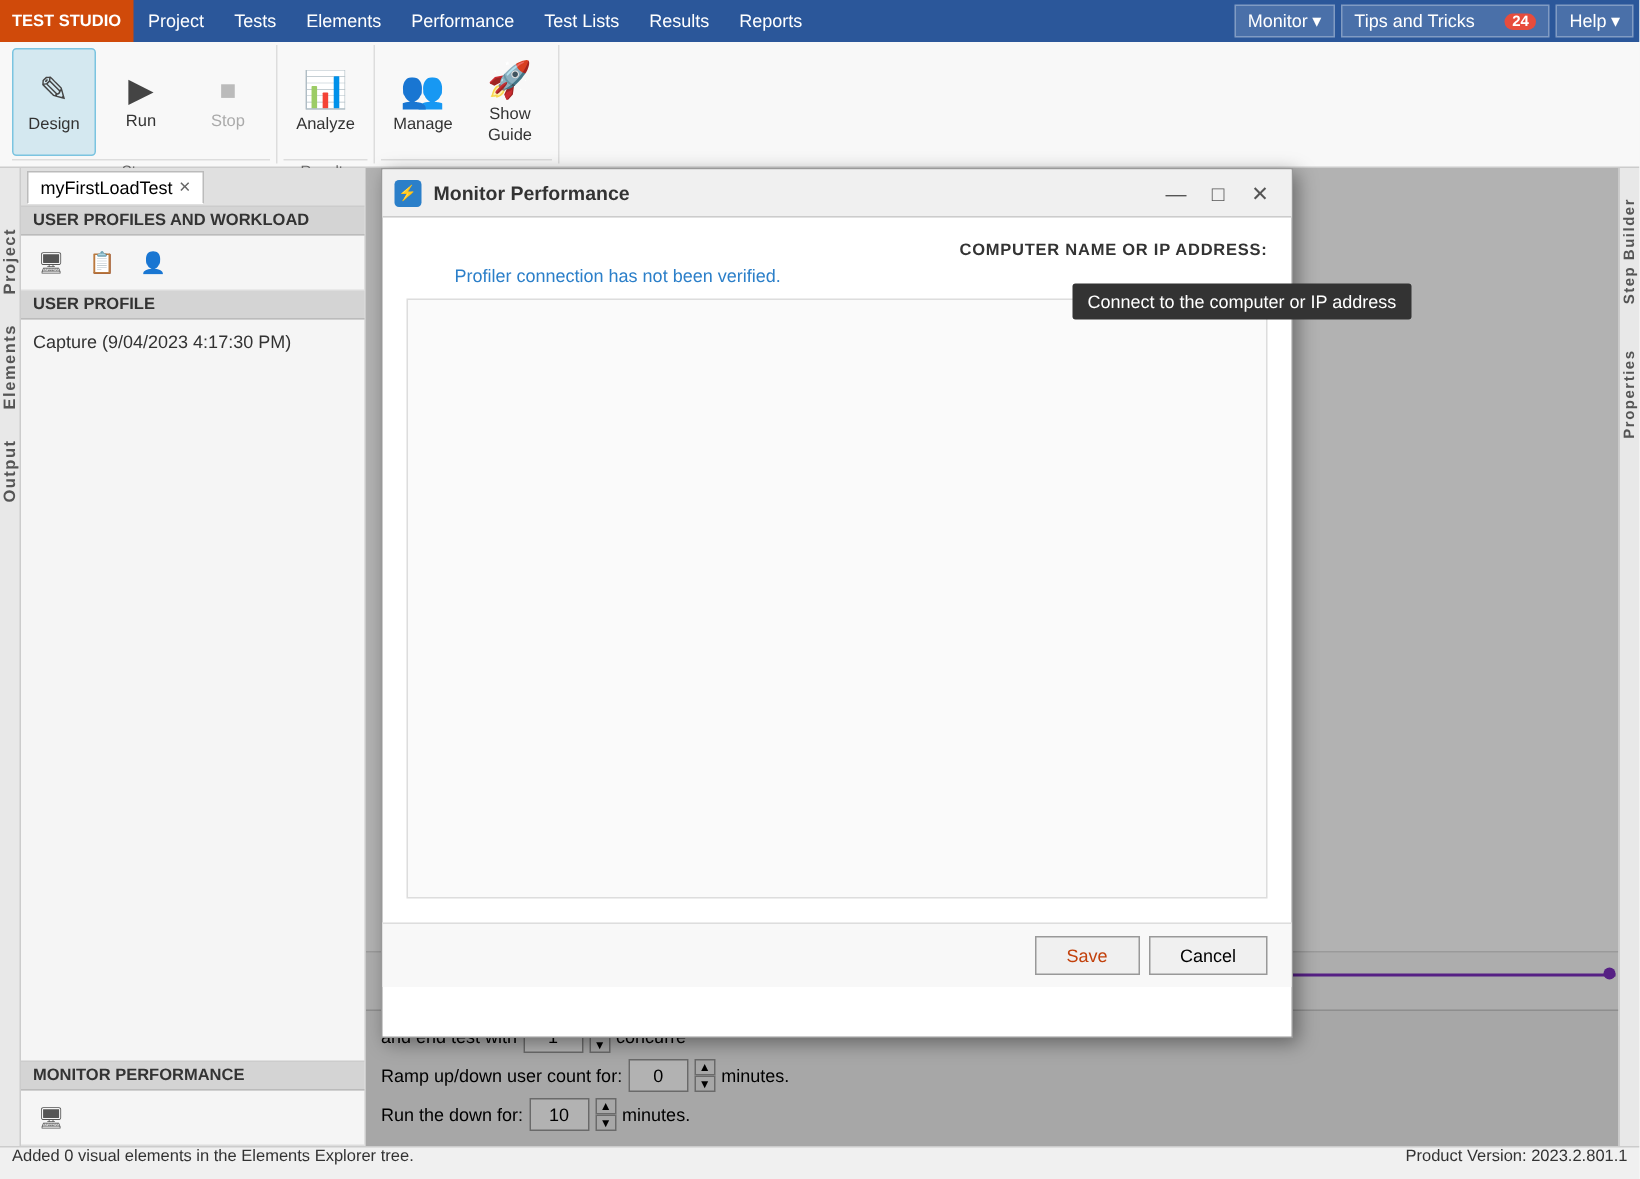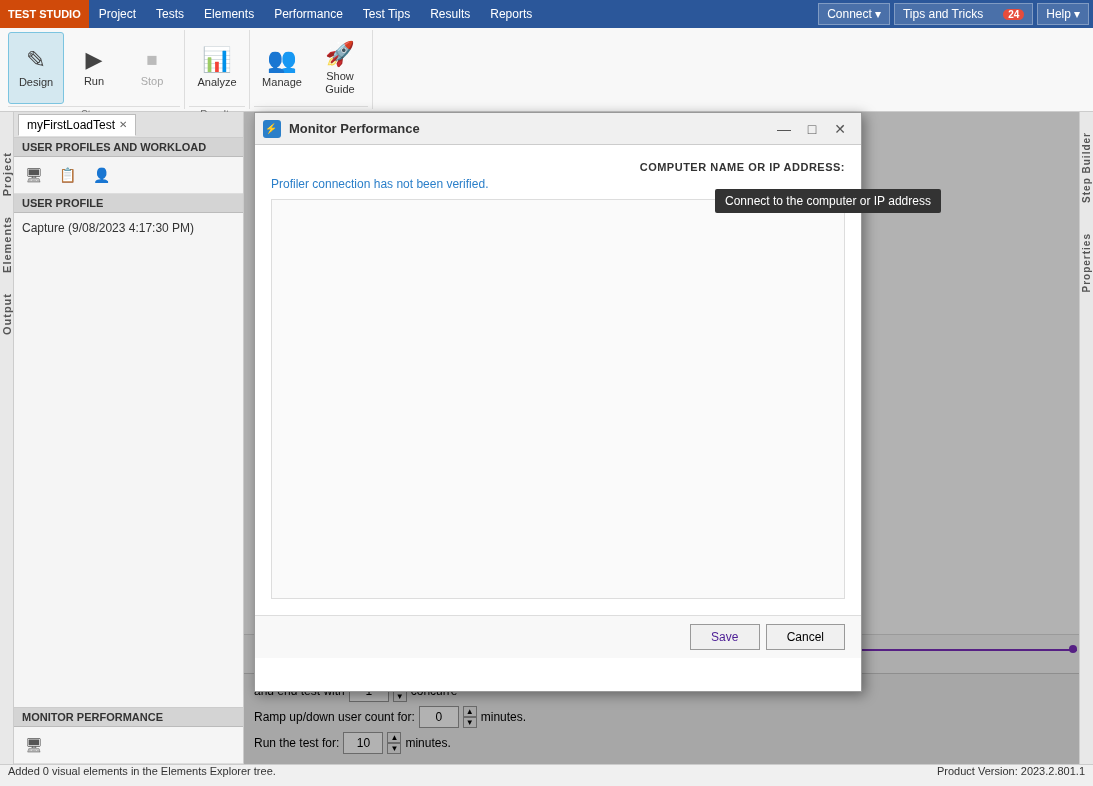--- a/index.html
+++ b/index.html
@@ -178,37 +178,37 @@
     .arrow-head {
       width: 0; height: 0;
       border-top: 6px solid transparent;
       border-bottom: 6px solid transparent;
       border-left: 10px solid #e74c3c;
     }
     .test-conn-btn {
       background: #f0f0f0; border: 1px solid #999; padding: 4px 12px;
       font-size: 12px; cursor: pointer; height: 28px; white-space: nowrap;
     }
-    .verify-msg { font-size: 12px; color: #2b7fc9; margin-top: 4px; margin-bottom: 8px; }
+    .verify-msg { font-size: 12px; color: #2b7fc9; margin-top: 4px; margin-bottom: 8px; margin-left: 32px; }
 
     .modal-content-area {
       margin-top: 8px; background: #fafafa; border: 1px solid #ddd;
       height: 400px;
     }
 
     .modal-footer {
       border-top: 1px solid #ddd; padding: 8px 16px;
       display: flex; justify-content: flex-end; gap: 6px;
       background: #f8f8f8;
     }
     .footer-btn {
       padding: 5px 20px; font-size: 12px; cursor: pointer;
       border: 1px solid #999; background: #f0f0f0; min-width: 70px;
     }
-    .footer-btn.disabled { color: #4c1d95; cursor: default; }
+    .footer-btn.disabled { color: #c2410c; cursor: default; }
 
     
     .tooltip-box {
       position: absolute; background: #333; color: white;
       padding: 5px 10px; font-size: 12px; border-radius: 2px;
       white-space: nowrap; z-index: 200; pointer-events: none; text-align: center;
     }
 
     
     .chart-area { flex: 1; position: relative; overflow: hidden; }
@@ -241,27 +241,27 @@
 </head>
 <body>
 
 <div class="menu-bar">
   <div class="app-title">TEST STUDIO</div>
   <div class="menu-items">
     <div class="menu-item">Project</div>
     <div class="menu-item">Tests</div>
     <div class="menu-item">Elements</div>
     <div class="menu-item">Performance</div>
-    <div class="menu-item">Test Tips</div>
+    <div class="menu-item">Test Lists</div>
     <div class="menu-item">Results</div>
     <div class="menu-item">Reports</div>
   </div>
   <div class="menu-right">
     <button class="layouts-btn">
-      <span>Connect</span>
+      <span>Monitor</span>
       <span>▾</span>
     </button>
     <button class="tips-btn">
       <span>Tips and Tricks</span>
       <span class="badge">24</span>
     </button>
     <button class="help-btn">
       <span>Help</span>
       <span>▾</span>
     </button>
@@ -327,21 +327,21 @@
       </div>
     </div>
     <div class="panel-section-header">USER PROFILES AND WORKLOAD</div>
     <div class="panel-icons-row">
       <div class="panel-icon-btn">🖥</div>
       <div class="panel-icon-btn">📋</div>
       <div class="panel-icon-btn">👤</div>
     </div>
     <div class="panel-section-header">USER PROFILE</div>
     <div class="panel-content">
-      <div class="capture-item">Capture (9/08/2023 4:17:30 PM)</div>
+      <div class="capture-item">Capture (9/04/2023 4:17:30 PM)</div>
     </div>
     <div class="panel-lower">
       <div class="panel-section-header">MONITOR PERFORMANCE</div>
       <div class="panel-icons-row">
         <div class="panel-icon-btn">🖥</div>
       </div>
     </div>
   </div>
 
   <div class="center-area">
@@ -382,21 +382,21 @@
           <span class="spinbox">
             <span>0</span>
           </span>
           <div class="spinbox-ctrl">
             <div class="spin-btn">▲</div>
             <div class="spin-btn">▼</div>
           </div>
           <span>minutes.</span>
         </div>
         <div class="ramp-row">
-          <span>Run the test for:</span>
+          <span>Run the down for:</span>
           <span class="spinbox">
             <span>10</span>
           </span>
           <div class="spinbox-ctrl">
             <div class="spin-btn">▲</div>
             <div class="spin-btn">▼</div>
           </div>
           <span>minutes.</span>
         </div>
       </div>

